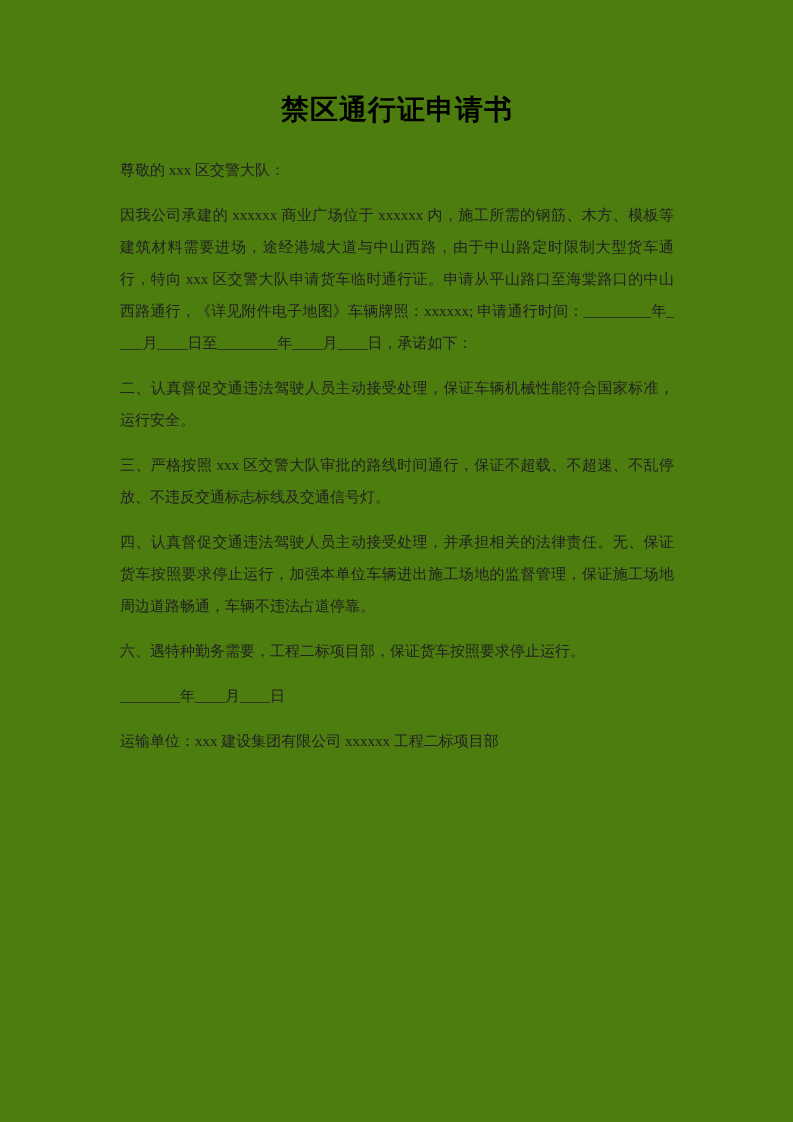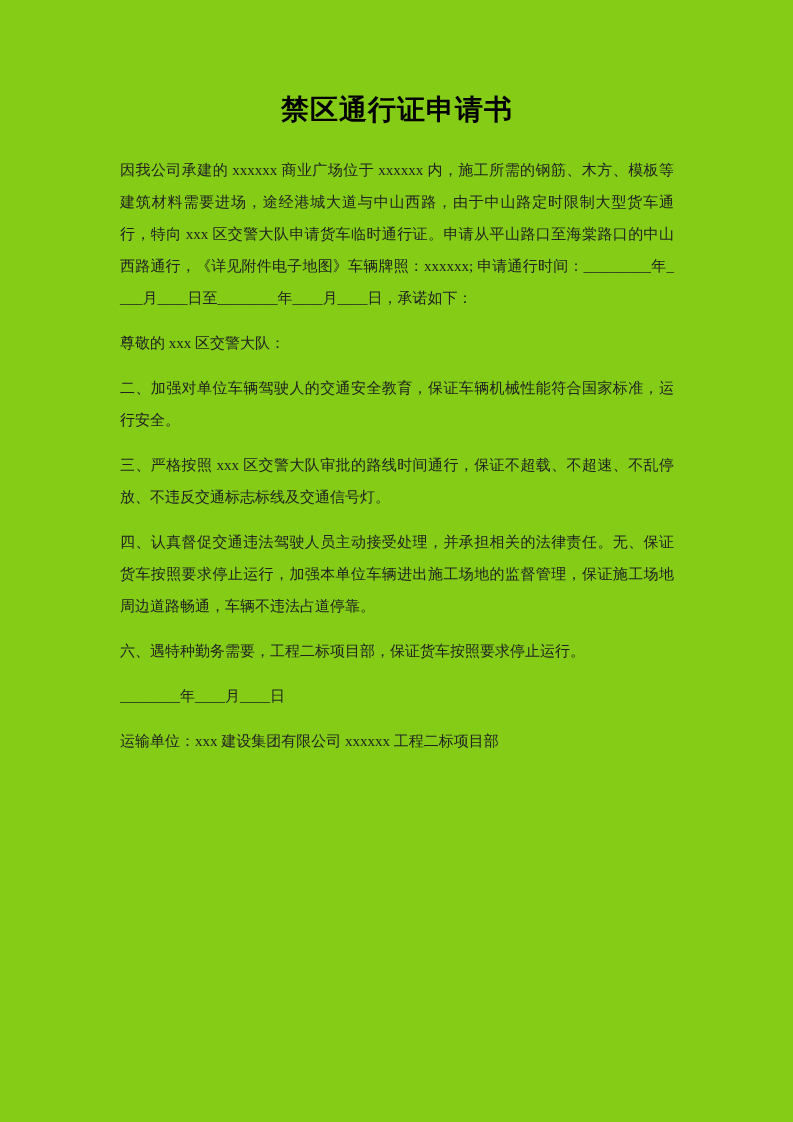--- a/index.html
+++ b/index.html
@@ -5,21 +5,21 @@
   html, body {
     margin: 0;
     padding: 0;
     background: #ffffff;
   }
   .page {
     position: relative;
     width: 793px;
     height: 1122px;
     box-sizing: border-box;
-    background: #84cc16;
+    background: #4d7c0f;
     padding: 90px 119px 0 120px;
     font-family: "Liberation Serif", "DejaVu Serif", serif;
     color: #222222;
     overflow: hidden;
   }
   .doc-title {
     margin: 0 0 24px 0;
     font-size: 28px;
     line-height: 40px;
     font-weight: bold;
@@ -37,26 +37,26 @@
   .para.no-justify {
     text-align: left;
   }
 </style>
 </head>
 <body>
 
 <div class="page">
   <h1 class="doc-title">禁区通行证申请书</h1>
 
+  <p class="para no-justify">尊敬的 xxx 区交警大队：</p>
+
   <p class="para">因我公司承建的 xxxxxx 商业广场位于 xxxxxx 内，施工所需的钢筋、木方、模板等建筑材料需要进场，途经港城大道与中山西路，由于中山路定时限制大型货车通行，特向 xxx 区交警大队申请货车临时通行证。申请从平山路口至海棠路口的中山西路通行，《详见附件电子地图》车辆牌照：xxxxxx; 申请通行时间：_________年____月____日至________年____月____日，承诺如下：</p>
 
-  <p class="para no-justify">尊敬的 xxx 区交警大队：</p>
 
-
-  <p class="para">二、加强对单位车辆驾驶人的交通安全教育，保证车辆机械性能符合国家标准，运行安全。</p>
+  <p class="para">二、认真督促交通违法驾驶人员主动接受处理，保证车辆机械性能符合国家标准，运行安全。</p>
 
   <p class="para">三、严格按照 xxx 区交警大队审批的路线时间通行，保证不超载、不超速、不乱停放、不违反交通标志标线及交通信号灯。</p>
 
   <p class="para">四、认真督促交通违法驾驶人员主动接受处理，并承担相关的法律责任。无、保证货车按照要求停止运行，加强本单位车辆进出施工场地的监督管理，保证施工场地周边道路畅通，车辆不违法占道停靠。</p>
 
   <p class="para">六、遇特种勤务需要，工程二标项目部，保证货车按照要求停止运行。</p>
 
   <p class="para no-justify">________年____月____日</p>
 
   <p class="para no-justify">运输单位：xxx 建设集团有限公司 xxxxxx 工程二标项目部</p>

